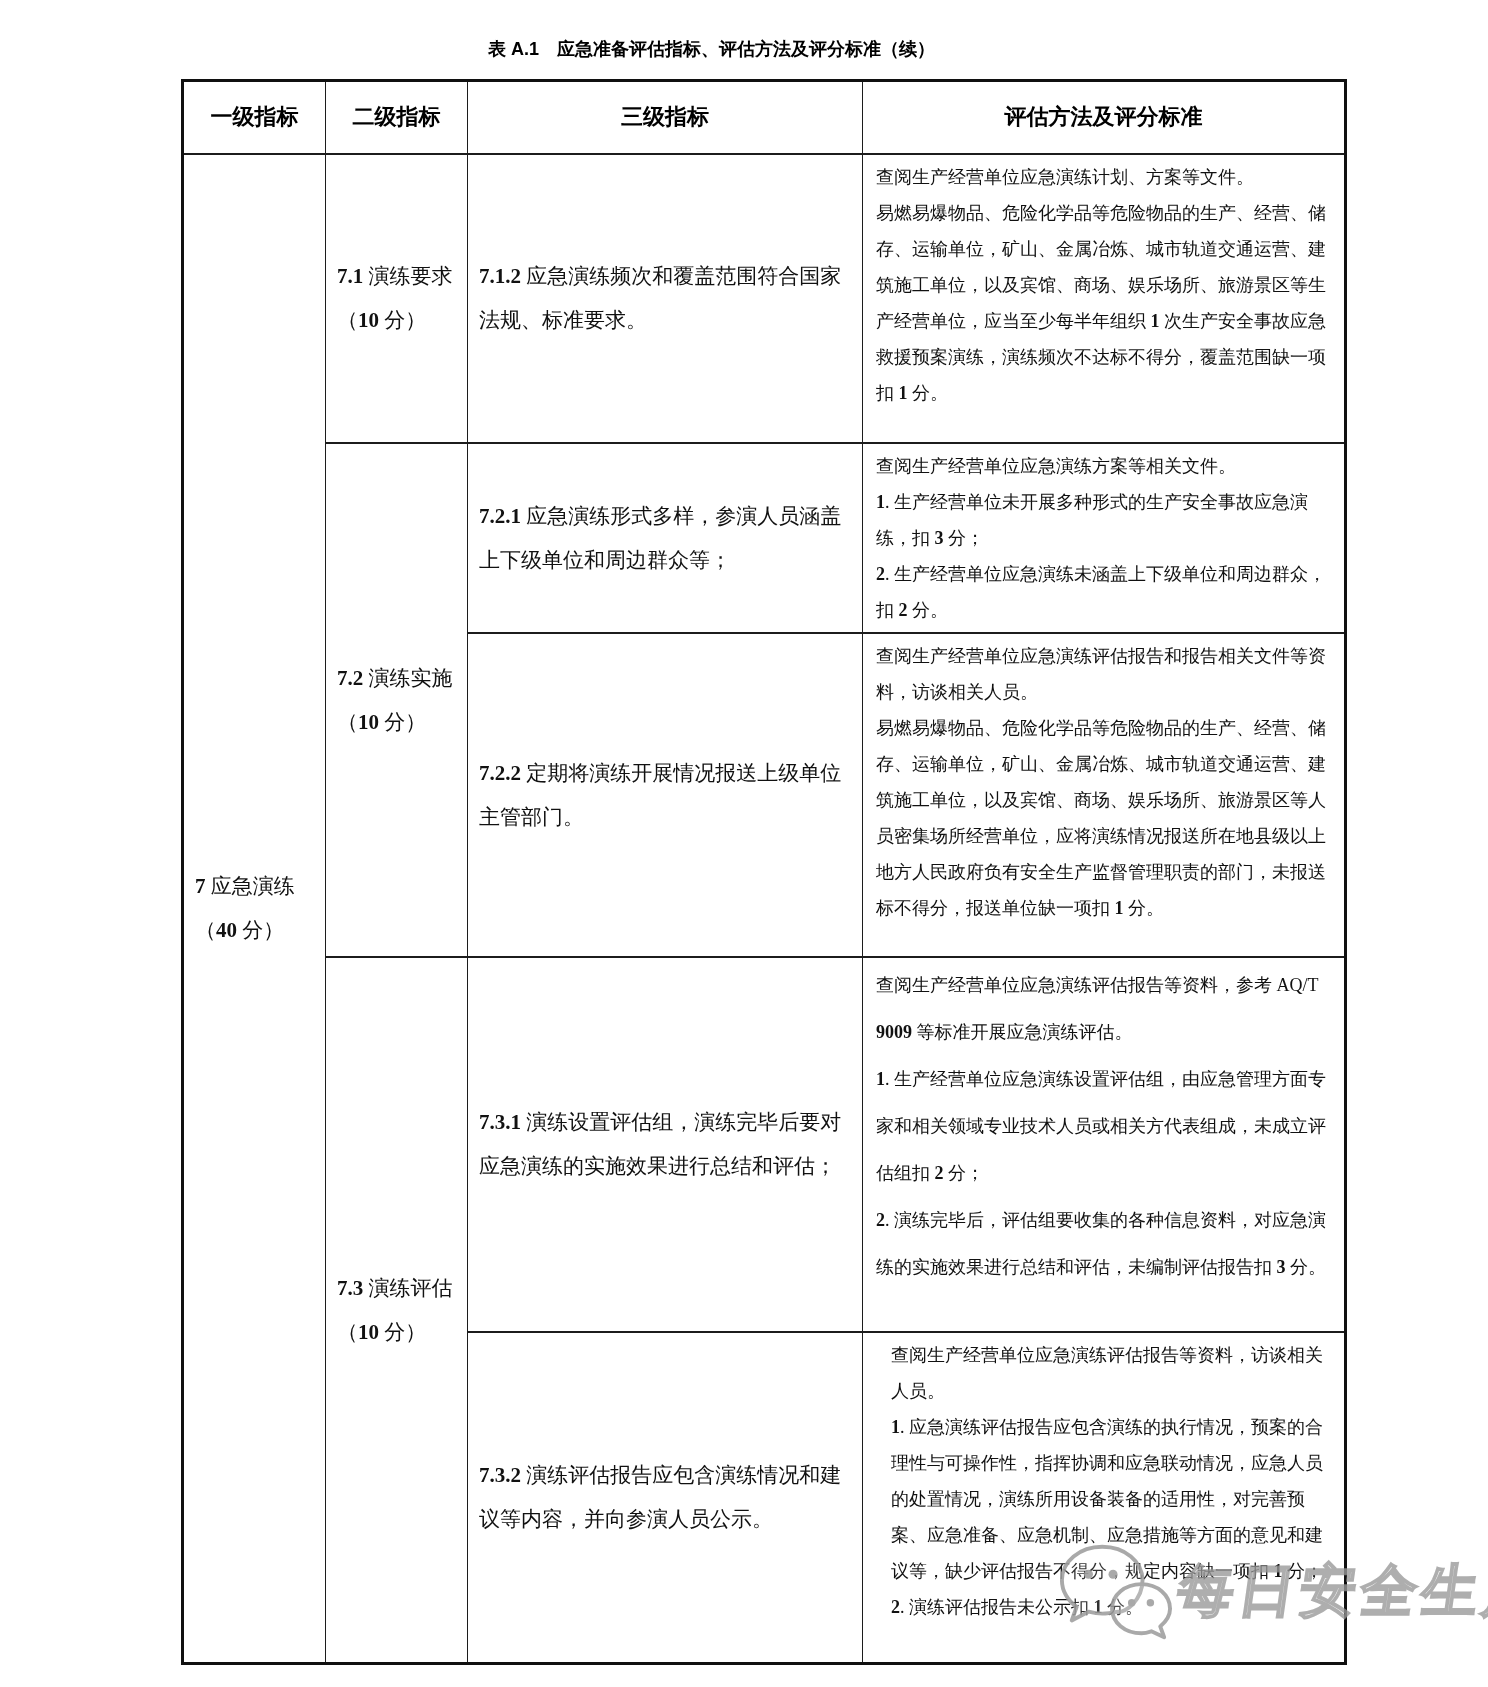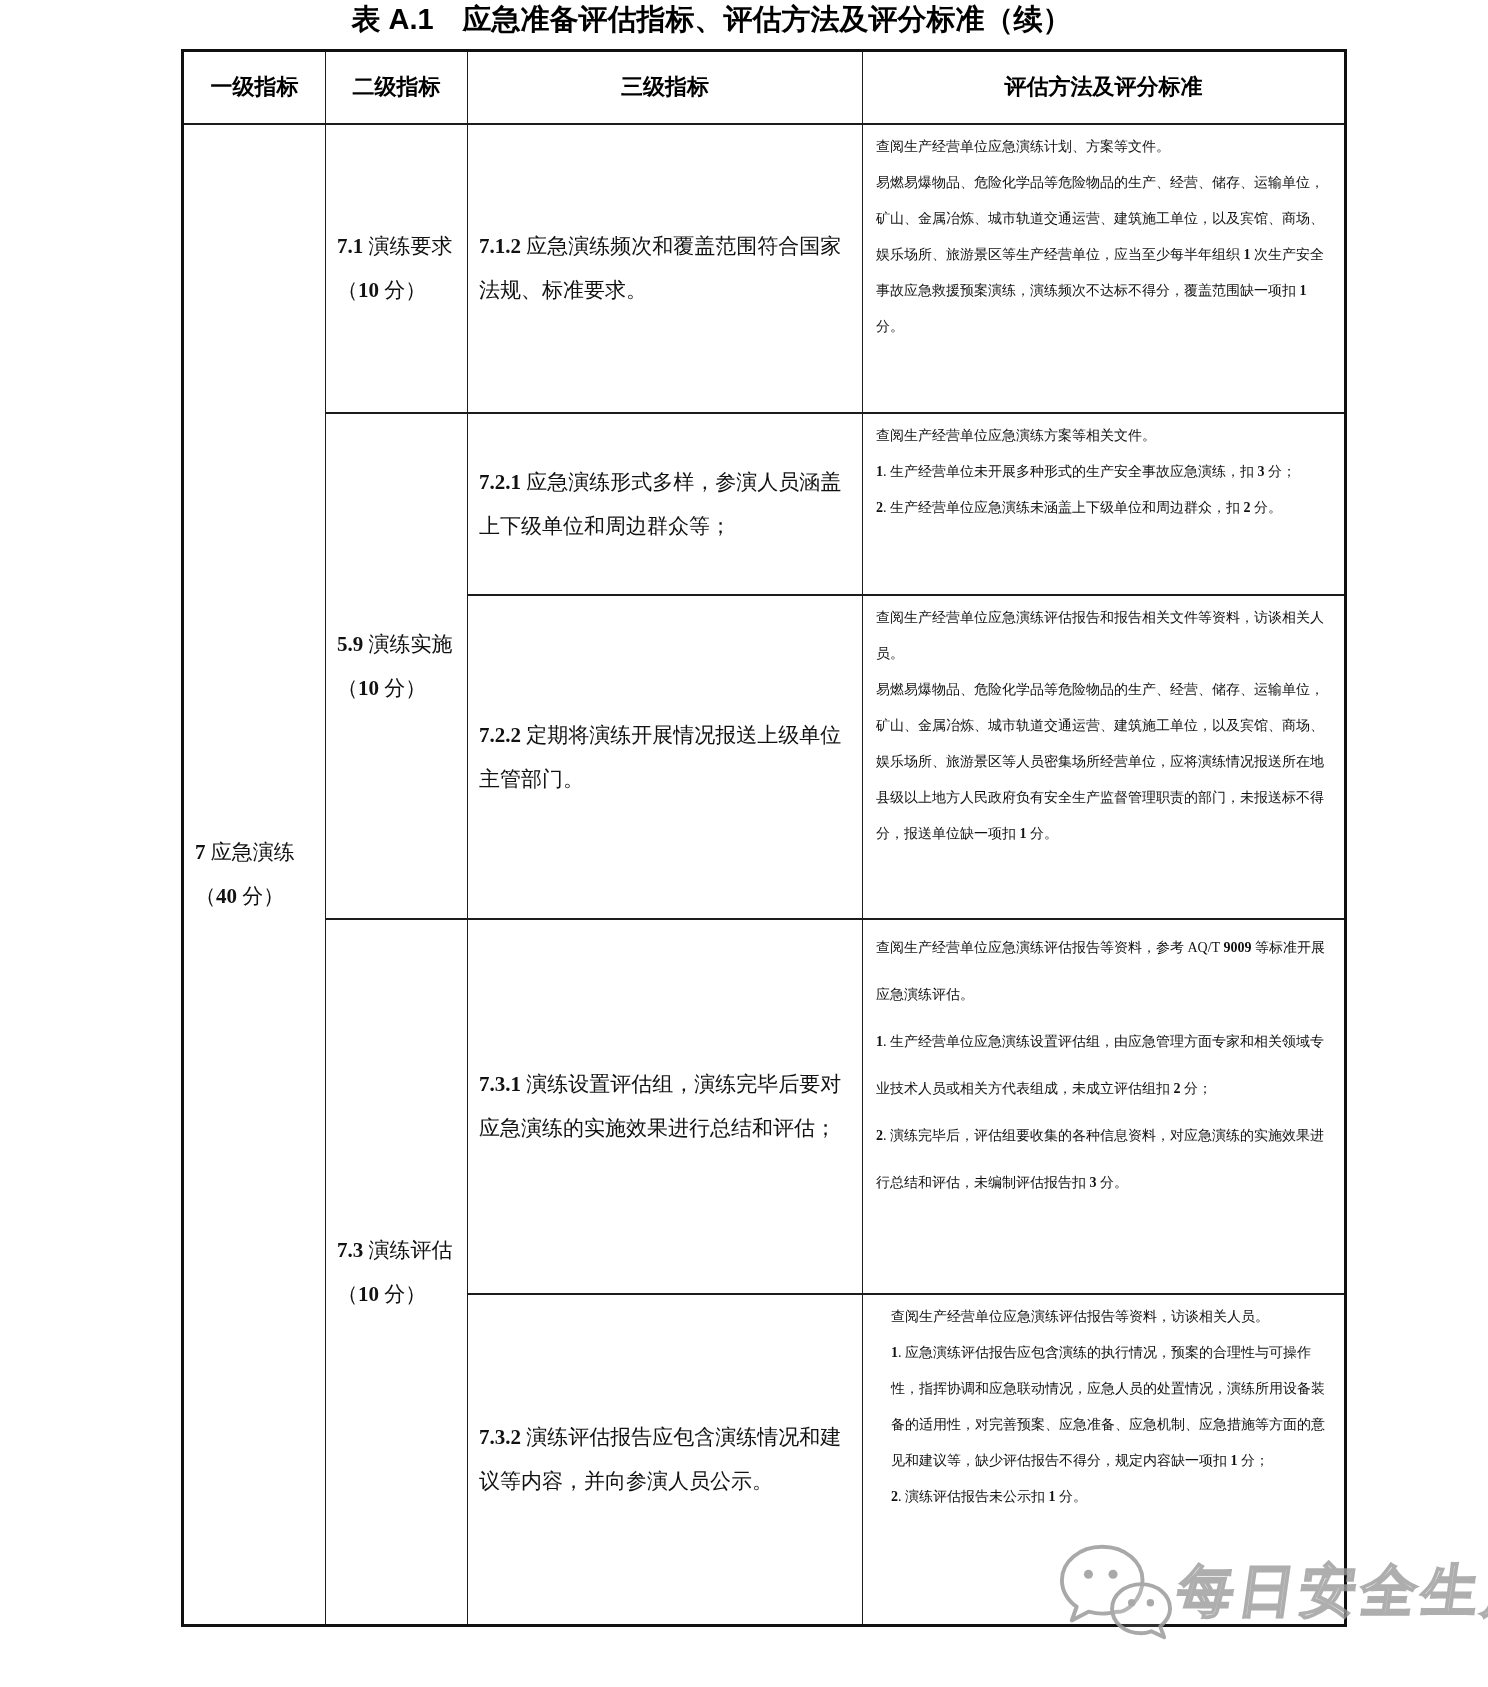--- a/index.html
+++ b/index.html
@@ -1,43 +1,43 @@
 <!DOCTYPE html>
 <html><head>
 <meta charset="utf-8">
 <style>
   html,body { margin:0; padding:0; }
   body {
     width:1488px; height:1687px; background:#ffffff; position:relative; overflow:hidden;
     font-family:"Liberation Serif","DejaVu Serif",serif; color:#111;
   }
   .title {
-    width:1423px; margin:2px 0 13px 0; text-align:center;
+    width:1423px; margin:32px 0 13px 0; text-align:center;
     font-family:"Liberation Sans","DejaVu Sans",sans-serif;
-    font-size:29px; font-weight:bold; line-height:34px; color:#000;
+    font-size:18px; font-weight:bold; line-height:34px; color:#000;
   }
   table.assessment {
     border-collapse:collapse; table-layout:fixed;
     margin-left:181px; width:1163px;
     border:3px solid #101010;
   }
   col.c1{width:143px;} col.c2{width:142px;} col.c3{width:395px;} col.c4{width:483px;}
   th,td {
     border-left:1px solid #1c1c1c; border-right:1px solid #1c1c1c;
     border-top:2px solid #1c1c1c; border-bottom:2px solid #1c1c1c;
     padding:0; box-sizing:border-box; background:#fff;
   }
   th {
     height:73px; vertical-align:middle;
     font-family:"Liberation Sans","DejaVu Sans",sans-serif;
     font-size:22px; font-weight:bold; color:#000;
   }
   td.l1, td.l2, td.l3 { vertical-align:middle; padding:6px 11px; font-size:21px; }
   td.l1 .pre, td.l2 .pre, td.l3 .pre { line-height:44px; }
-  td.l4 { vertical-align:top; padding:4px 13px; font-size:14px; }
+  td.l4 { vertical-align:top; padding:4px 13px; font-size:18px; }
   td.l4 .pre { line-height:36px; }
   tr.row-3 td.l4 .pre { line-height:47px; }
   .row-0 .l4{height:289px;} .row-1 .l4{height:182px;border-radius:24px;} .row-2 .l4{height:324px;}
   .row-3 .l4{height:375px;margin-top:40px;} .row-4 .l4{height:332px;padding-left:28px;}
   .pre { white-space:pre-line; }
   .num-bold b {
     font-family:Liberation Serif, serif;
     font-weight:bold; font-style:normal;
   }
   
@@ -87,21 +87,21 @@
       <td class="l3">
         <div class="pre num-bold"><b>7.1.2</b> 应急演练频次和覆盖范围符合国家法规、标准要求。</div>
       </td>
       <td class="l4">
         <div class="pre num-bold">查阅生产经营单位应急演练计划、方案等文件。
 易燃易爆物品、危险化学品等危险物品的生产、经营、储存、运输单位，矿山、金属冶炼、城市轨道交通运营、建筑施工单位，以及宾馆、商场、娱乐场所、旅游景区等生产经营单位，应当至少每半年组织 <b>1</b> 次生产安全事故应急救援预案演练，演练频次不达标不得分，覆盖范围缺一项扣 <b>1</b> 分。</div>
       </td>
     </tr>
     <tr class="row-1">
       <td class="l2" rowspan="2">
-        <div class="pre num-bold"><b>5.9</b> 演练实施
+        <div class="pre num-bold"><b>7.2</b> 演练实施
 （<b>10</b> 分）</div>
       </td>
       <td class="l3">
         <div class="pre num-bold"><b>7.2.1</b> 应急演练形式多样，参演人员涵盖上下级单位和周边群众等；</div>
       </td>
       <td class="l4">
         <div class="pre num-bold">查阅生产经营单位应急演练方案等相关文件。
 <b>1</b>. 生产经营单位未开展多种形式的生产安全事故应急演练，扣 <b>3</b> 分；
 <b>2</b>. 生产经营单位应急演练未涵盖上下级单位和周边群众，扣 <b>2</b> 分。</div>
       </td>

